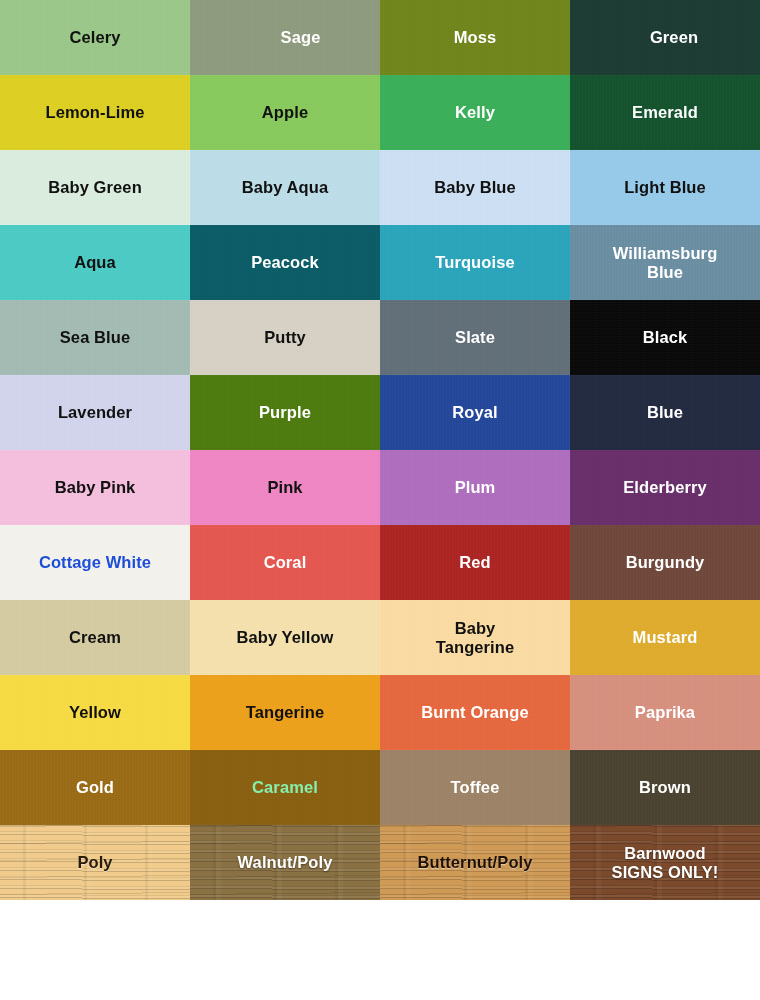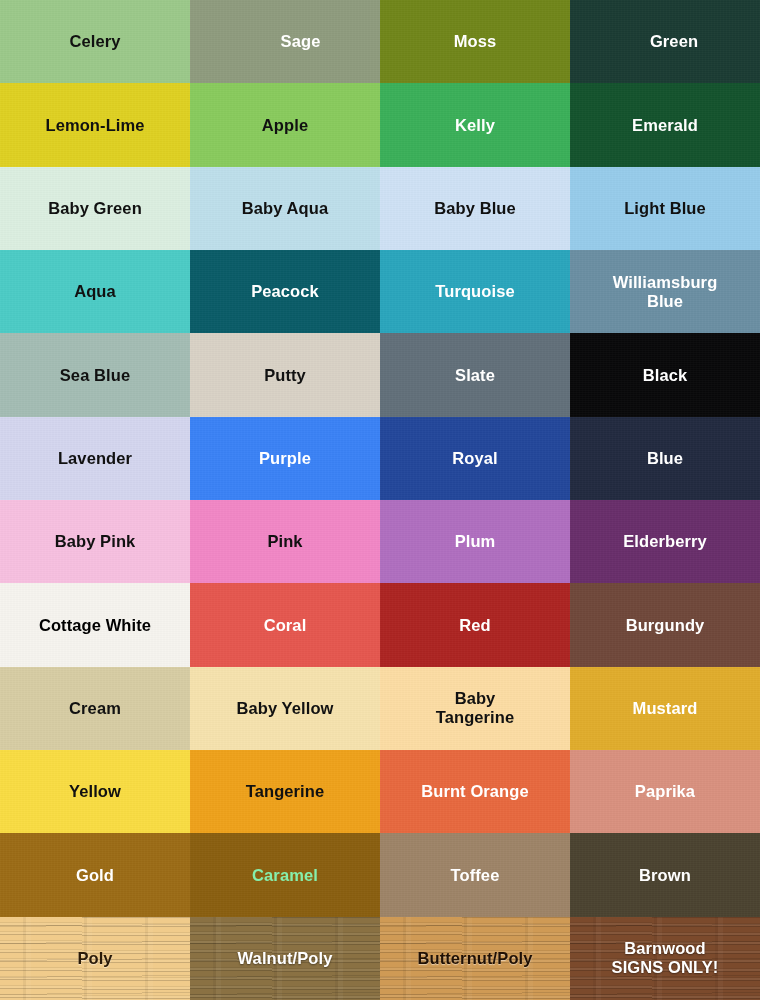--- a/index.html
+++ b/index.html
@@ -5,21 +5,21 @@
   html, body {
     margin: 0;
     padding: 0;
     background: #ffffff;
   }
   body {
     font-family: "Liberation Sans", sans-serif;
   }
   #color-chart {
     width: 760px;
-    height: 1000px;
+    height: 900px;
     display: grid;
     grid-template-columns: repeat(4, 1fr);
     grid-template-rows: repeat(12, 1fr);
     overflow: hidden;
     position: relative;
   }
   .swatch {
     position: relative;
     display: flex;
     align-items: center;
@@ -170,21 +170,21 @@
       <div class="label" style="color: rgb(255, 255, 255);">Slate</div>
     </div>
     <div class="swatch" style="background: rgb(9, 9, 10);">
       <div class="grain"></div>
       <div class="label" style="color: rgb(255, 255, 255);">Black</div>
     </div>
     <div class="swatch" style="background: rgb(212, 214, 239);">
       <div class="grain"></div>
       <div class="label" style="color: rgb(17, 17, 17);">Lavender</div>
     </div>
-    <div class="swatch" style="background: #3b82f6;">
+    <div class="swatch" style="background: #4d7c0f;">
       <div class="grain"></div>
       <div class="label" style="color: rgb(255, 255, 255);">Purple</div>
     </div>
     <div class="swatch" style="background: rgb(35, 71, 155);">
       <div class="grain"></div>
       <div class="label" style="color: rgb(255, 255, 255);">Royal</div>
     </div>
     <div class="swatch" style="background: rgb(34, 42, 64);">
       <div class="grain"></div>
       <div class="label" style="color: rgb(255, 255, 255);">Blue</div>
@@ -200,21 +200,21 @@
     <div class="swatch" style="background: rgb(176, 111, 192);">
       <div class="grain"></div>
       <div class="label" style="color: rgb(255, 255, 255);">Plum</div>
     </div>
     <div class="swatch" style="background: rgb(105, 46, 107);">
       <div class="grain"></div>
       <div class="label" style="color: rgb(255, 255, 255);">Elderberry</div>
     </div>
     <div class="swatch" style="background: rgb(246, 244, 239);">
       <div class="grain"></div>
-      <div class="label" style="color: #000000;">Cottage White</div>
+      <div class="label" style="color: #1d4ed8;">Cottage White</div>
     </div>
     <div class="swatch" style="background: rgb(230, 87, 79);">
       <div class="grain"></div>
       <div class="label" style="color: rgb(255, 255, 255);">Coral</div>
     </div>
     <div class="swatch" style="background: rgb(173, 36, 34);">
       <div class="grain"></div>
       <div class="label" style="color: rgb(255, 255, 255);">Red</div>
     </div>
     <div class="swatch" style="background: rgb(112, 72, 59);">

